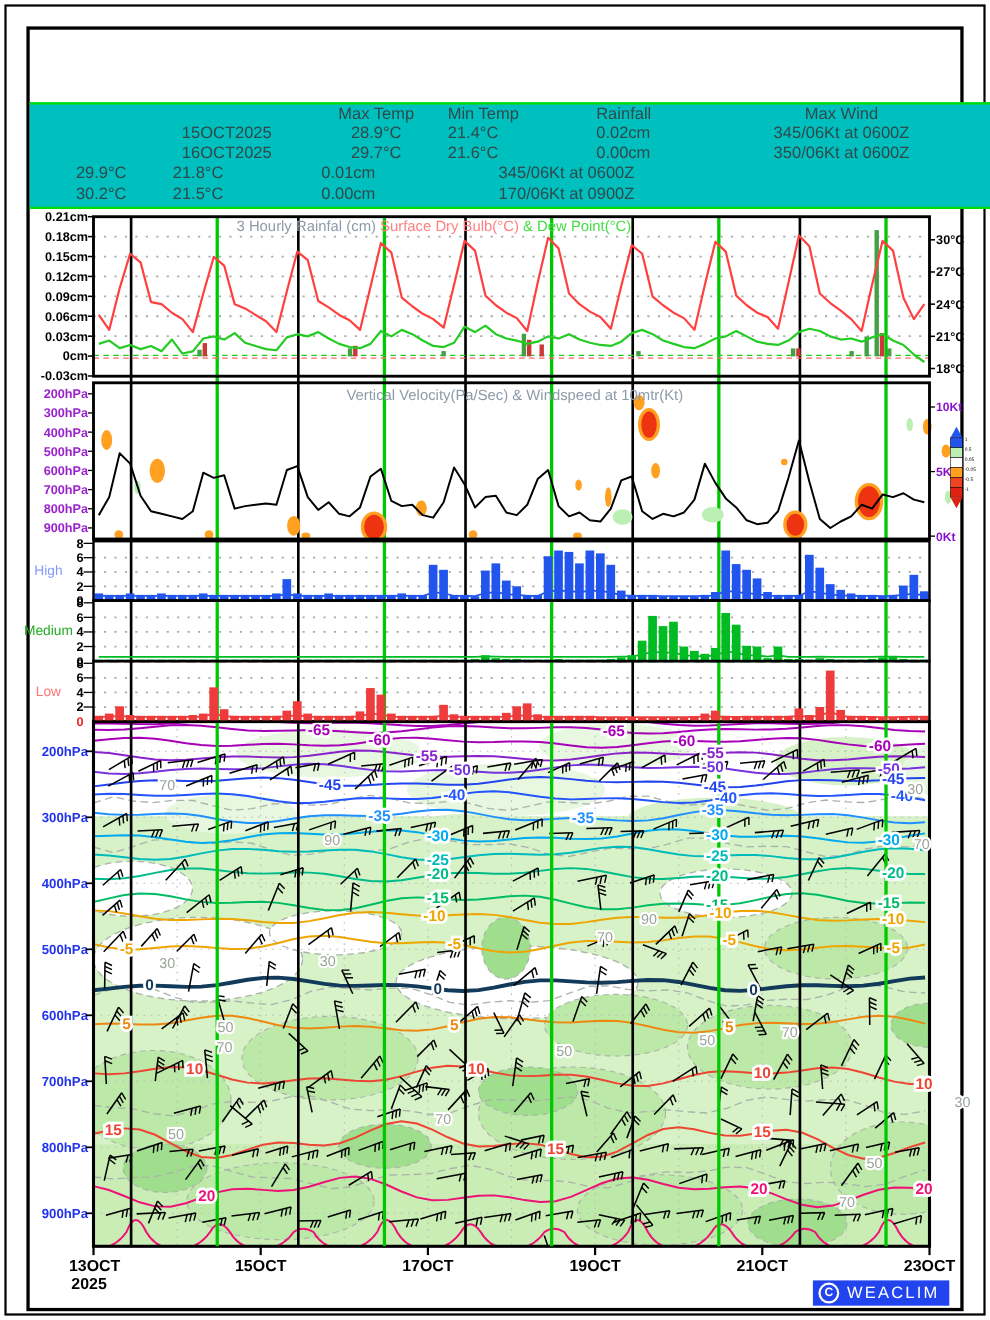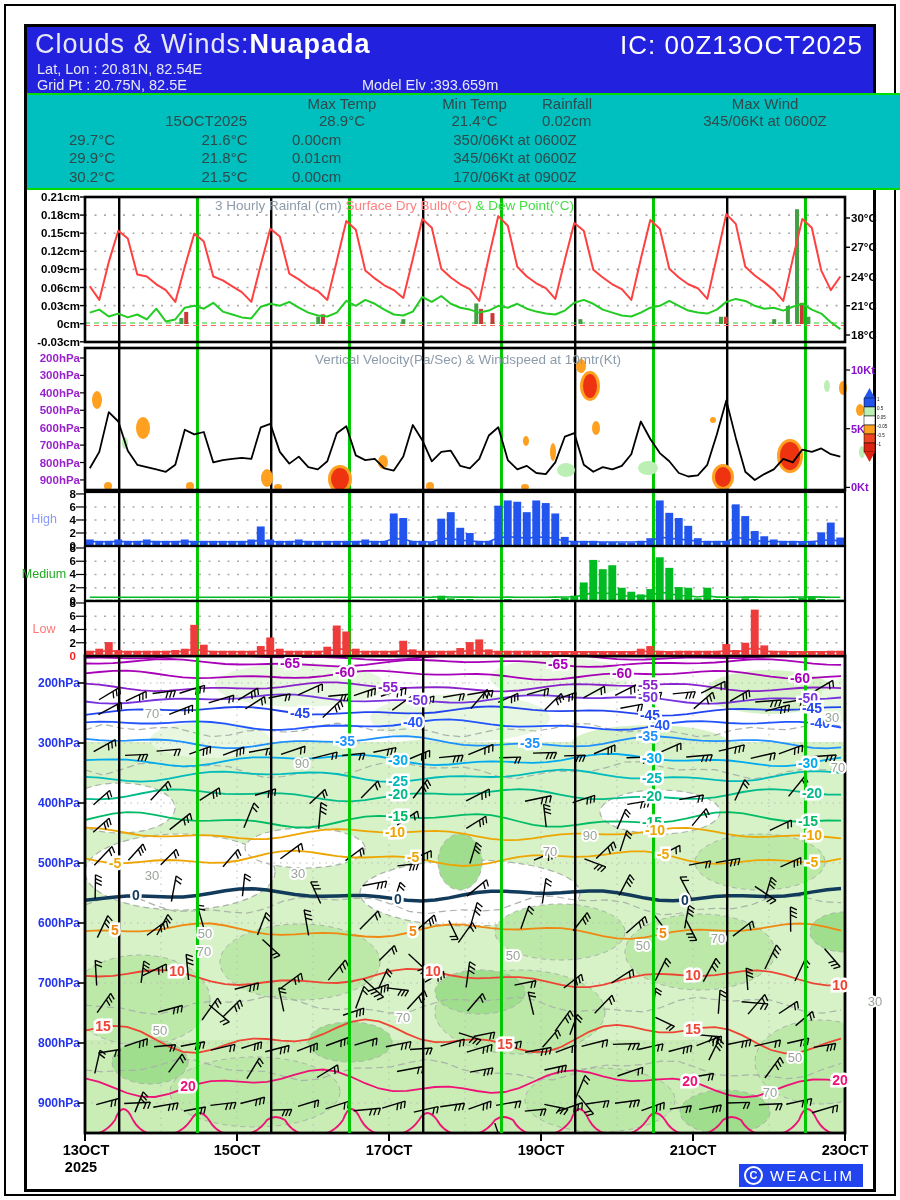--- a/index.html
+++ b/index.html
@@ -15,61 +15,55 @@
   .hdr .t3{position:absolute;left:10px;top:50px;font-size:14.5px;}
   .hdr .elv{position:absolute;left:335px;top:50px;font-size:14.5px;}
   .tblwrap{position:absolute;left:27px;top:93px;width:888px;height:97px;background:#00BFBF;
            border-top:2px solid #00DD00;border-bottom:2px solid #00DD00;box-sizing:border-box;
            color:#2F4A4A;font-size:15px;}
   .trow{display:flex;height:18.5px;line-height:18.5px;}
   .trow.head{height:17px;line-height:17px;}
   .tcell{white-space:pre;}
   .tcell.c0{width:250px;text-align:right;padding-right:30px;box-sizing:border-box;}
   .tcell.c1{width:130px;text-align:center;}
-  .tcell.c2{width:135px;text-align:center;}
+  .tcell.c2{width:135px;text-align:left;}
   .tcell.c3{width:115px;text-align:left;}
   .tcell.c4{width:216px;text-align:center;}
   svg{position:absolute;left:0;top:0;}
   .logo{position:absolute;right:37px;bottom:13px;height:23px;background:#2244EE;color:#fff;
         display:flex;align-items:center;padding:0 9px 0 5px;font-size:15px;letter-spacing:2px;}
   .logo .cc{display:inline-block;width:15px;height:15px;border:2px solid #fff;border-radius:50%;
         font-size:11px;line-height:15px;text-align:center;letter-spacing:0;margin-right:7px;font-weight:bold;}
 </style>
 </head>
 <body>
 
 <div class="page">
   <div class="outer-border"></div>
   <div class="frame"></div>
 
-  <div class="hdr">
-    <div class="t1"><span>Clouds &amp; Winds:</span><b>Nuapada</b></div>
-    <div class="ic">IC: 00Z13OCT2025</div>
-    <div class="t2">Lat, Lon : 20.81N, 82.54E</div>
-    <div class="t3">Grid Pt  : 20.75N, 82.5E</div>
-    <div class="elv">Model Elv :393.659m</div>
-  </div>
 
   <div class="tblwrap">
     <div class="trow head">
         <div class="tcell c0"></div>
         <div class="tcell c1">Max Temp</div>
         <div class="tcell c2">Min Temp</div>
         <div class="tcell c3">Rainfall</div>
         <div class="tcell c4">Max Wind</div>
       </div>
     <div>
         <div class="trow">
           <div class="tcell c0">15OCT2025</div>
           <div class="tcell c1">28.9°C</div>
           <div class="tcell c2">21.4°C</div>
           <div class="tcell c3">0.02cm</div>
           <div class="tcell c4">345/06Kt at 0600Z</div>
         </div>
         <div class="trow">
+          <div class="tcell c0">16OCT2025</div>
           <div class="tcell c1">29.7°C</div>
           <div class="tcell c2">21.6°C</div>
           <div class="tcell c3">0.00cm</div>
           <div class="tcell c4">350/06Kt at 0600Z</div>
         </div>
         <div class="trow">
           <div class="tcell c1">29.9°C</div>
           <div class="tcell c2">21.8°C</div>
           <div class="tcell c3">0.01cm</div>
           <div class="tcell c4">345/06Kt at 0600Z</div>

